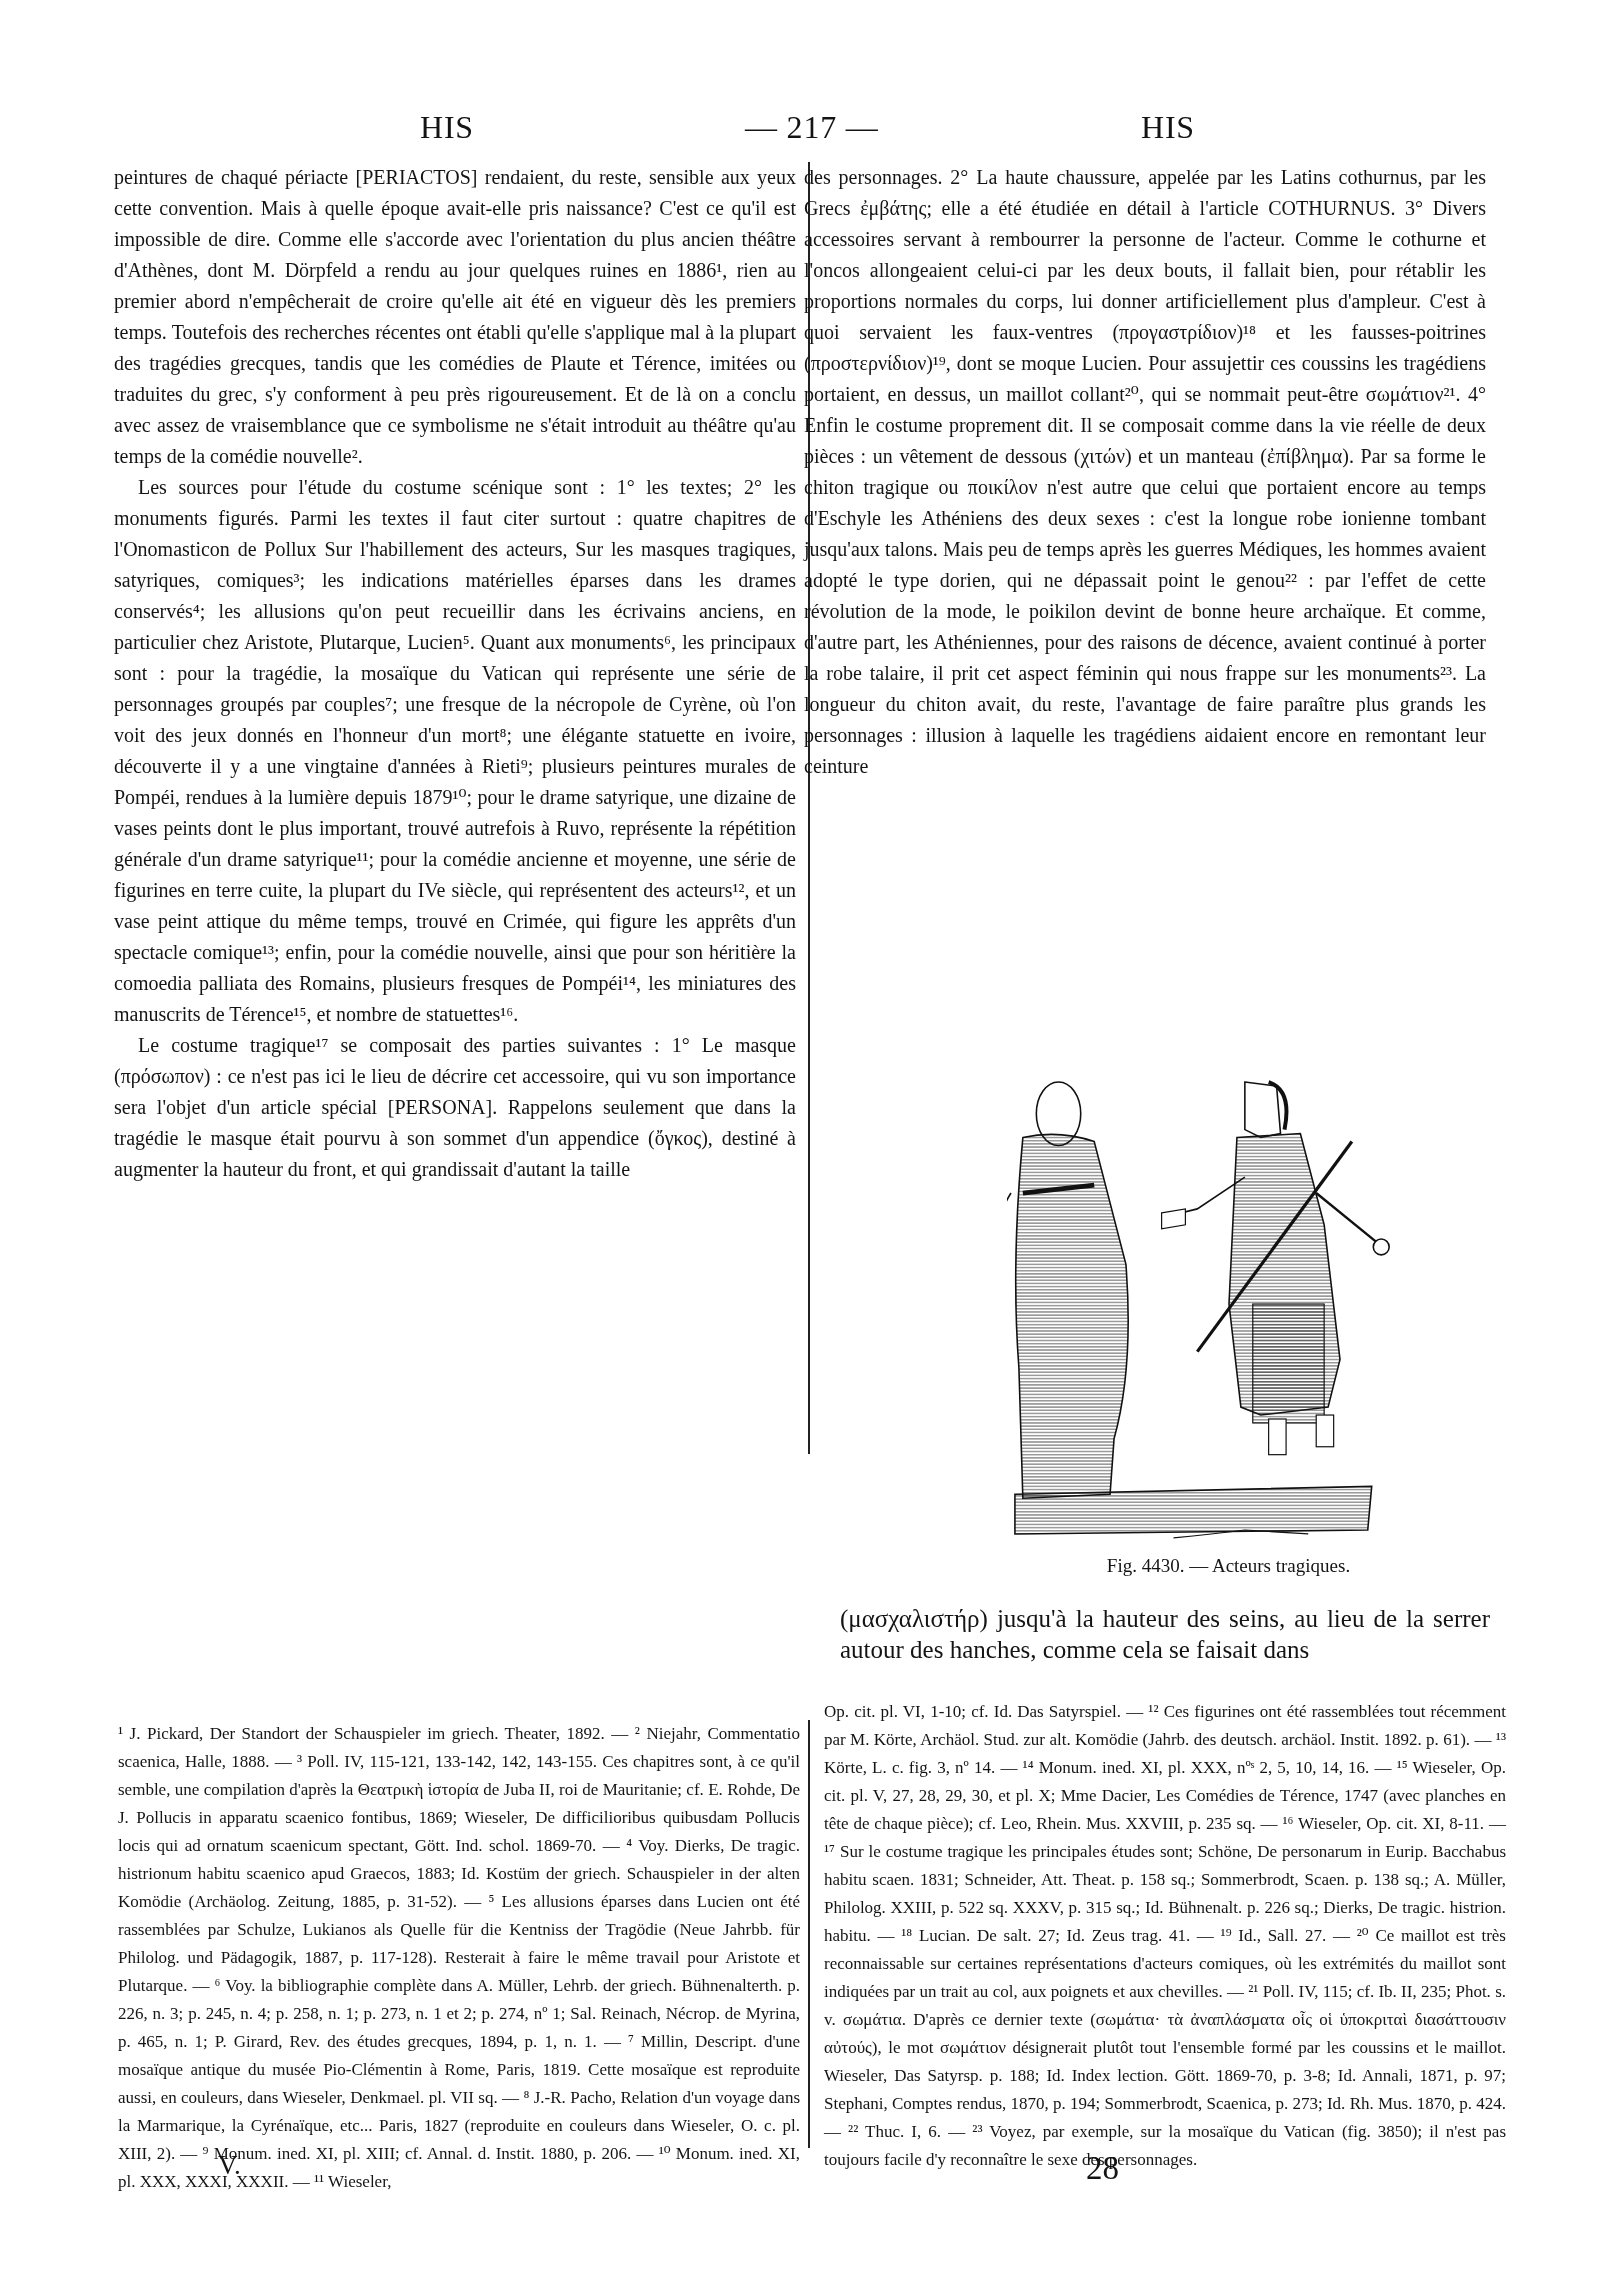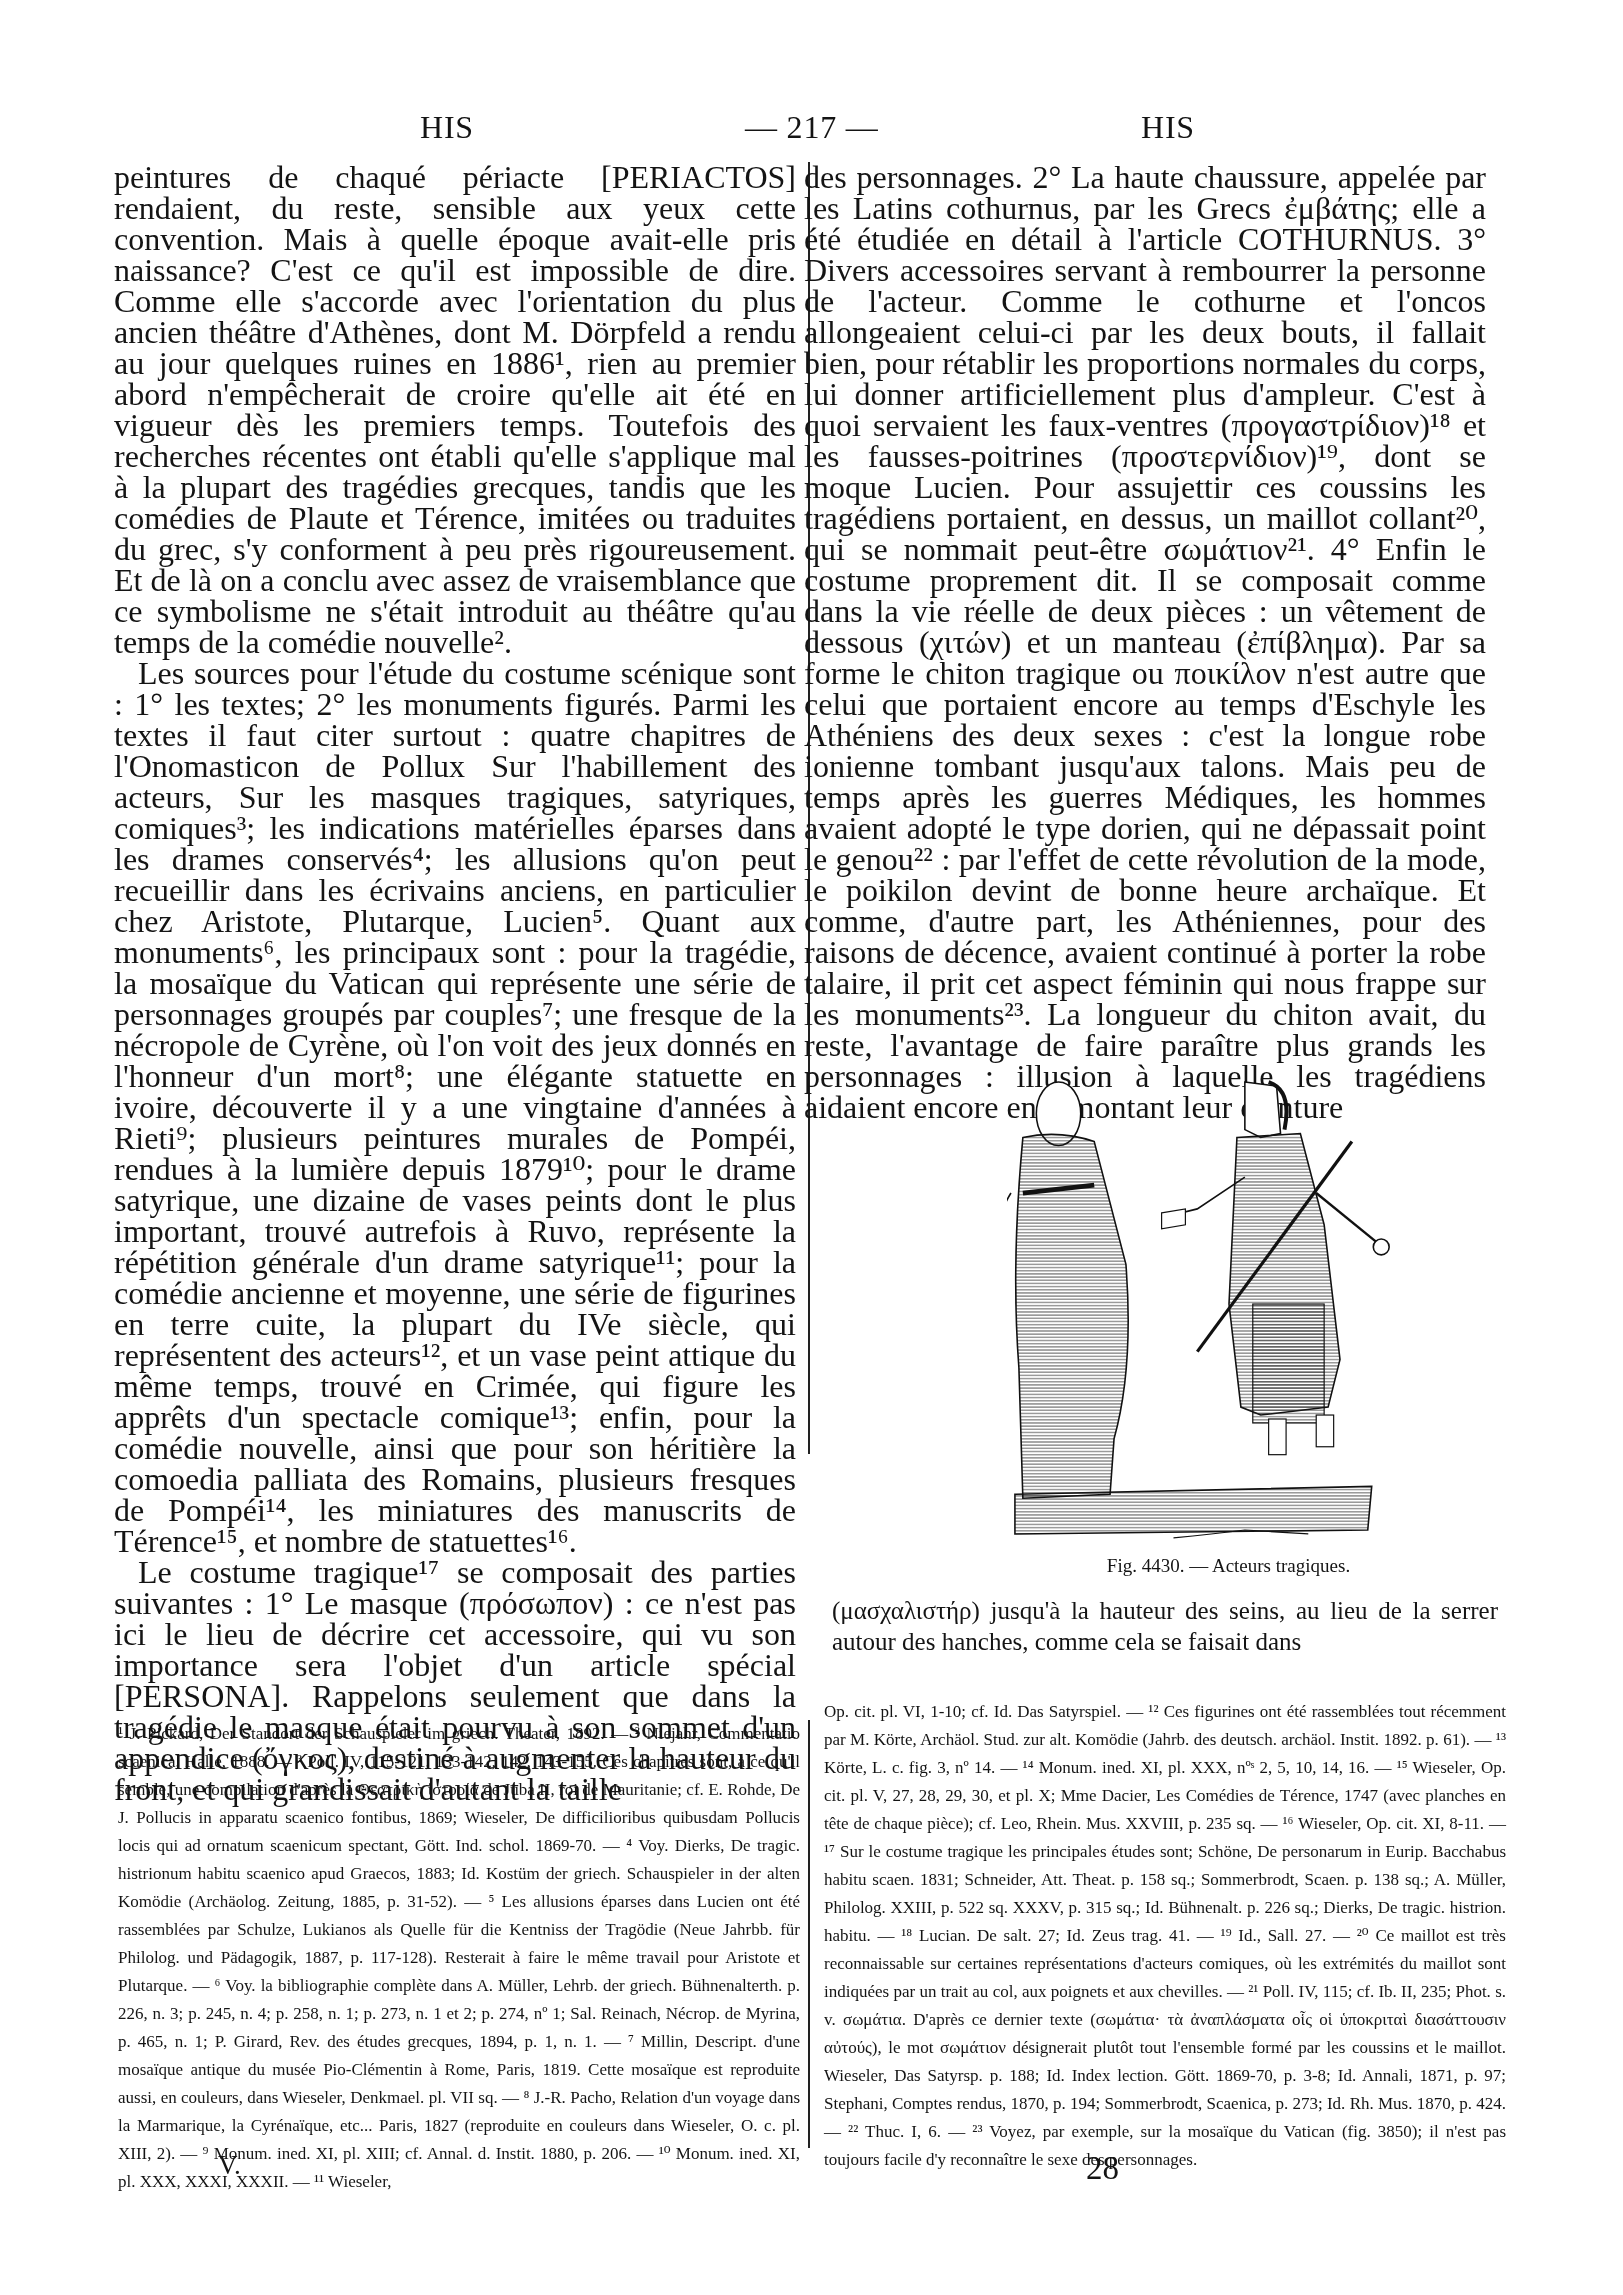--- a/index.html
+++ b/index.html
@@ -6,21 +6,21 @@
   body {
     width: 1623px; height: 2295px; position: relative; overflow: hidden;
     font-family: "Liberation Serif", "DejaVu Serif", serif; color: #141414;
   }
   .running-head { position: absolute; top: 109px; font-size: 32px; letter-spacing: 0.8px; }
   #head-left { left: 420px; }
   #head-center { left: 745px; }
   #head-right { left: 1141px; }
   .col {
     position: absolute; top: 162px; width: 682px;
-    font-size: 32px; line-height: 31px; text-align: justify;
+    font-size: 20px; line-height: 31px; text-align: justify;
     hyphens: none;
   }
   #col-left { left: 114px; }
   #col-right { left: 804px; }
   .col p { margin: 0; }
   .col p.indent { text-indent: 24px; }
   .rule { position: absolute; left: 808px; top: 162px; width: 1.6px; height: 1292px; background: #222; }
   .figure {
     position: absolute; left: 1007px; top: 1066px; width: 444px; height: 484px;
   }
@@ -93,21 +93,21 @@
       <rect x="390" y="440" width="22" height="40" fill="#fff" stroke="#111" stroke-width="1.5"></rect>
     </g>
 
     <path d="M210,595 Q260,590 300,585 L380,590" stroke="#111" stroke-width="1.5" fill="none"></path>
   </svg>
 </div>
 
 <div class="fig-caption">Fig. 4430. — Acteurs tragiques.</div>
 
 <div id="col-right-cont">
-  <p style="margin:8px">(μασχαλιστήρ) jusqu'à la hauteur des seins, au lieu de la serrer autour des hanches, comme cela se faisait dans</p>
+  <p style="margin:16px">(μασχαλιστήρ) jusqu'à la hauteur des seins, au lieu de la serrer autour des hanches, comme cela se faisait dans</p>
 </div>
 
 <div class="notes" id="notes-left">¹ J. Pickard, Der Standort der Schauspieler im griech. Theater, 1892. — ² Niejahr, Commentatio scaenica, Halle, 1888. — ³ Poll. IV, 115-121, 133-142, 142, 143-155. Ces chapitres sont, à ce qu'il semble, une compilation d'après la Θεατρικὴ ἱστορία de Juba II, roi de Mauritanie; cf. E. Rohde, De J. Pollucis in apparatu scaenico fontibus, 1869; Wieseler, De difficilioribus quibusdam Pollucis locis qui ad ornatum scaenicum spectant, Gött. Ind. schol. 1869-70. — ⁴ Voy. Dierks, De tragic. histrionum habitu scaenico apud Graecos, 1883; Id. Kostüm der griech. Schauspieler in der alten Komödie (Archäolog. Zeitung, 1885, p. 31-52). — ⁵ Les allusions éparses dans Lucien ont été rassemblées par Schulze, Lukianos als Quelle für die Kentniss der Tragödie (Neue Jahrbb. für Philolog. und Pädagogik, 1887, p. 117-128). Resterait à faire le même travail pour Aristote et Plutarque. — ⁶ Voy. la bibliographie complète dans A. Müller, Lehrb. der griech. Bühnenalterth. p. 226, n. 3; p. 245, n. 4; p. 258, n. 1; p. 273, n. 1 et 2; p. 274, nº 1; Sal. Reinach, Nécrop. de Myrina, p. 465, n. 1; P. Girard, Rev. des études grecques, 1894, p. 1, n. 1. — ⁷ Millin, Descript. d'une mosaïque antique du musée Pio-Clémentin à Rome, Paris, 1819. Cette mosaïque est reproduite aussi, en couleurs, dans Wieseler, Denkmael. pl. VII sq. — ⁸ J.-R. Pacho, Relation d'un voyage dans la Marmarique, la Cyrénaïque, etc... Paris, 1827 (reproduite en couleurs dans Wieseler, O. c. pl. XIII, 2). — ⁹ Monum. ined. XI, pl. XIII; cf. Annal. d. Instit. 1880, p. 206. — ¹⁰ Monum. ined. XI, pl. XXX, XXXI, XXXII. — ¹¹ Wieseler,</div>
 <div class="notes-rule"></div>
 <div class="notes" id="notes-right">Op. cit. pl. VI, 1-10; cf. Id. Das Satyrspiel. — ¹² Ces figurines ont été rassemblées tout récemment par M. Körte, Archäol. Stud. zur alt. Komödie (Jahrb. des deutsch. archäol. Instit. 1892. p. 61). — ¹³ Körte, L. c. fig. 3, nº 14. — ¹⁴ Monum. ined. XI, pl. XXX, nºˢ 2, 5, 10, 14, 16. — ¹⁵ Wieseler, Op. cit. pl. V, 27, 28, 29, 30, et pl. X; Mme Dacier, Les Comédies de Térence, 1747 (avec planches en tête de chaque pièce); cf. Leo, Rhein. Mus. XXVIII, p. 235 sq. — ¹⁶ Wieseler, Op. cit. XI, 8-11. — ¹⁷ Sur le costume tragique les principales études sont; Schöne, De personarum in Eurip. Bacchabus habitu scaen. 1831; Schneider, Att. Theat. p. 158 sq.; Sommerbrodt, Scaen. p. 138 sq.; A. Müller, Philolog. XXIII, p. 522 sq. XXXV, p. 315 sq.; Id. Bühnenalt. p. 226 sq.; Dierks, De tragic. histrion. habitu. — ¹⁸ Lucian. De salt. 27; Id. Zeus trag. 41. — ¹⁹ Id., Sall. 27. — ²⁰ Ce maillot est très reconnaissable sur certaines représentations d'acteurs comiques, où les extrémités du maillot sont indiquées par un trait au col, aux poignets et aux chevilles. — ²¹ Poll. IV, 115; cf. Ib. II, 235; Phot. s. v. σωμάτια. D'après ce dernier texte (σωμάτια· τὰ ἀναπλάσματα οἷς οἱ ὑποκριταὶ διασάττουσιν αὐτούς), le mot σωμάτιον désignerait plutôt tout l'ensemble formé par les coussins et le maillot. Wieseler, Das Satyrsp. p. 188; Id. Index lection. Gött. 1869-70, p. 3-8; Id. Annali, 1871, p. 97; Stephani, Comptes rendus, 1870, p. 194; Sommerbrodt, Scaenica, p. 273; Id. Rh. Mus. 1870, p. 424. — ²² Thuc. I, 6. — ²³ Voyez, par exemple, sur la mosaïque du Vatican (fig. 3850); il n'est pas toujours facile d'y reconnaître le sexe des personnages.</div>
 
 <div class="signature-v">V.</div>
 <div class="signature-28">28</div>
 
 

